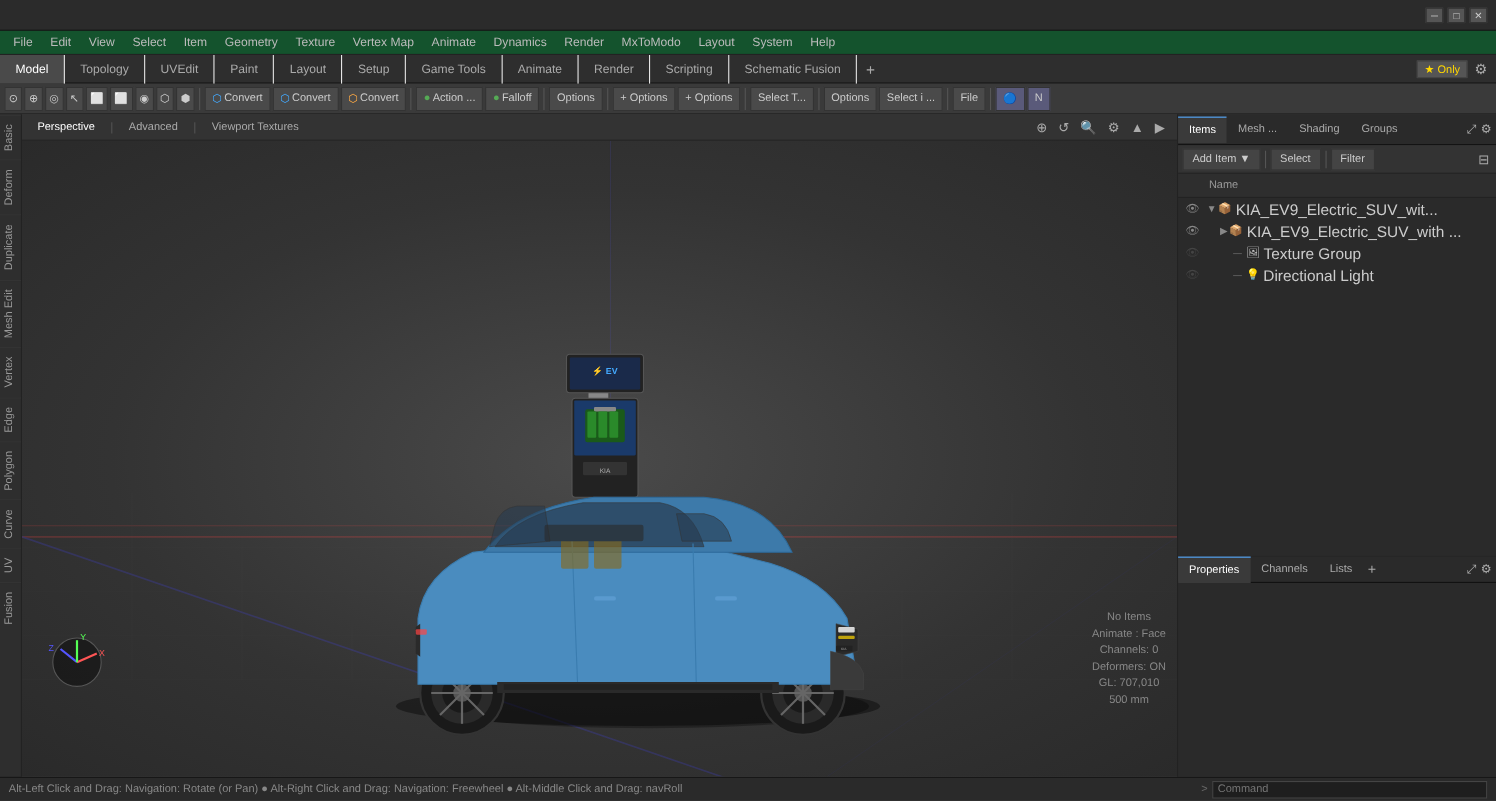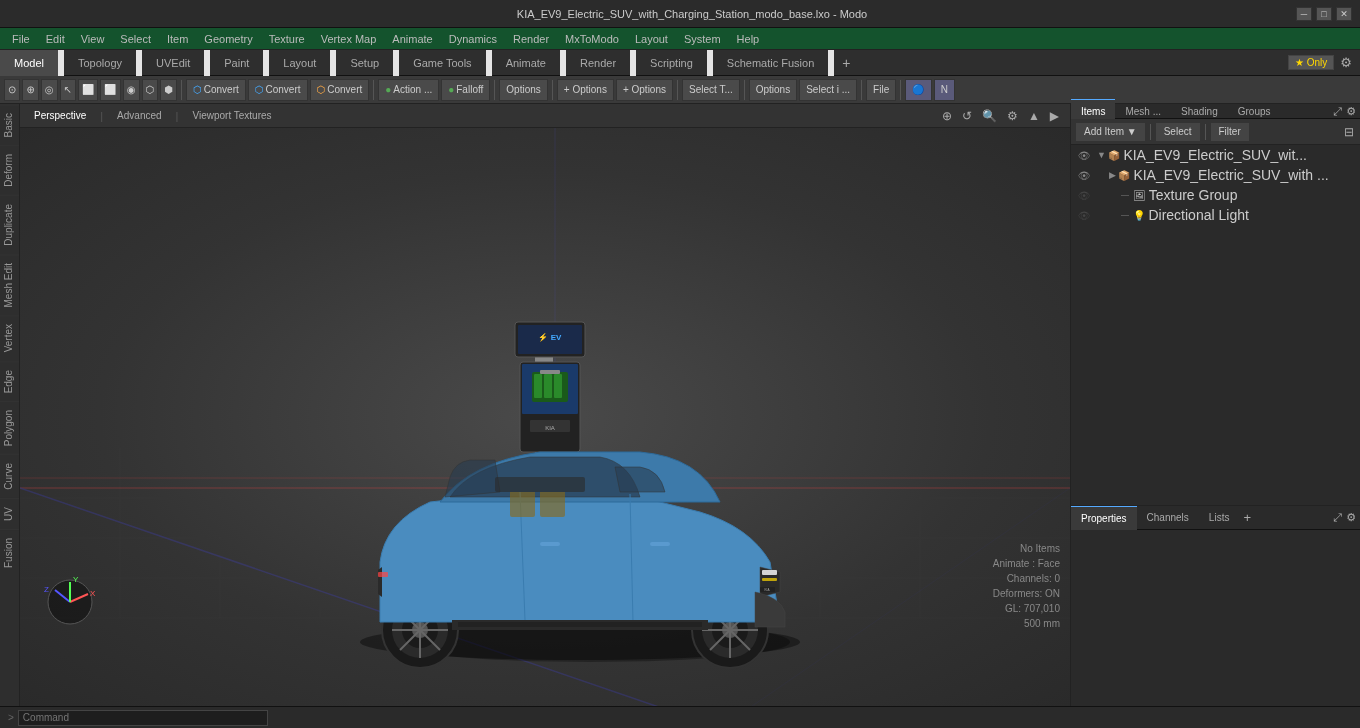--- a/index.html
+++ b/index.html
@@ -10,21 +10,21 @@
     #title-bar .title { color: #ccc; font-size: 11px; flex: 1; text-align: center; }
     #title-bar .win-controls { display: flex; gap: 4px; }
     #title-bar .win-btn { width: 16px; height: 14px; background: #555; border: 1px solid #333; cursor: pointer; display: flex; align-items: center; justify-content: center; font-size: 9px; color: #ccc; }
 
     
     #menu-bar { background: #14532d; height: 22px; display: flex; align-items: center; padding: 0 4px; border-bottom: 1px solid #222; }
     .menu-item { padding: 2px 8px; color: #bbb; cursor: pointer; font-size: 11px; height: 22px; display: flex; align-items: center; }
 
     
     #tab-bar { background: #2e2e2e; height: 26px; display: flex; align-items: center; border-bottom: 1px solid #111; }
-    .tab { padding: 2px 14px; color: #aaa; cursor: pointer; font-size: 11px; height: 26px; display: flex; align-items: center; border-right: 6px solid #e5e5e5; }
+    .tab { padding: 2px 14px; color: #aaa; cursor: pointer; font-size: 11px; height: 26px; display: flex; align-items: center; border-right: 1px solid #e5e5e5; }
     .tab.active { background: #4a4a4a; color: #fff; }
     .tab-add { padding: 2px 8px; color: #aaa; cursor: pointer; font-size: 14px; }
     .tab-end { margin-left: auto; display: flex; align-items: flex-start; gap: 6px; padding-right: 8px; }
     .tab-end .only-btn { background: #555; color: #ffd700; font-size: 10px; padding: 1px 6px; cursor: pointer; border: 1px solid #444; }
     .tab-end .gear-btn { color: #aaa; cursor: pointer; font-size: 13px; }
 
     
     #toolbar { background: #3a3a3a; height: 28px; display: flex; align-items: center; padding: 0 4px; border-bottom: 1px solid #222; gap: 2px; }
     .tb-btn { padding: 2px 6px; background: #4a4a4a; border: 1px solid #333; color: #ccc; cursor: pointer; font-size: 10px; height: 22px; display: flex; align-items: center; gap: 2px; white-space: nowrap; }
     .tb-sep { width: 1px; background: #555; height: 20px; margin: 0 2px; }
@@ -47,28 +47,28 @@
 
     #viewport { flex: 1; position: relative; background: radial-gradient(ellipse at center, #4a4a4a 0%, #333 60%, #2a2a2a 100%); overflow: hidden; }
 
     
     #status-bar { height: 22px; background: #2a2a2a; display: flex; align-items: center; padding: 0 8px; border-top: 1px solid #111; font-size: 10px; color: #888; }
     #status-bar .status-text { flex: 1; }
     #status-bar .cmd-area { display: flex; align-items: center; gap: 4px; }
     #status-bar input { background: #1e1e1e; border: 1px solid #444; color: #ccc; font-size: 10px; padding: 1px 4px; width: 250px; height: 16px; }
 
     
-    #viewport-stats { position: absolute; bottom: 75px; right: 10px; text-align: right; font-size: 10px; color: #888; line-height: 1.5; }
+    #viewport-stats { position: absolute; bottom: 62px; right: 10px; text-align: center; font-size: 10px; color: #888; line-height: 1.5; }
 
     
     #right-panel { width: 290px; background: #2e2e2e; border-left: 1px solid #222; display: flex; flex-direction: column; }
 
     
     #items-panel { flex: 1; display: flex; flex-direction: column; border-bottom: 1px solid #222; }
-    #items-tabs { height: 15px; display: flex; align-items: center; background: #2a2a2a; border-bottom: 1px solid #111; text-align: right; }
+    #items-tabs { height: 28px; display: flex; align-items: center; background: #2a2a2a; border-bottom: 1px solid #111; text-align: right; }
     .items-tab { padding: 2px 10px; font-size: 10px; color: #aaa; cursor: pointer; height: 24px; display: flex; align-items: center; }
     .items-tab.active { background: #3a3a3a; color: #fff; border-top: 1px solid #5af; }
     .items-tab-controls { margin-left: auto; display: flex; align-items: center; gap: 4px; padding-right: 4px; }
     .items-tab-btn { color: #aaa; cursor: pointer; font-size: 11px; }
 
     #items-toolbar { height: 26px; display: flex; align-items: center; padding: 0 4px; background: #333; border-bottom: 1px solid #222; gap: 2px; }
     .it-btn { padding: 1px 8px; background: #444; border: 1px solid #333; color: #ccc; cursor: pointer; font-size: 10px; height: 20px; display: flex; align-items: center; }
     .it-sep { width: 1px; background: #555; height: 16px; margin: 0 2px; }
     .it-icon { color: #aaa; cursor: pointer; font-size: 12px; padding: 0 2px; }
 
@@ -100,21 +100,20 @@
     #car-svg { position: absolute; inset: 0; width: 100%; height: 100%; }
 
     
     .grid-svg { position: absolute; inset: 0; width: 100%; height: 100%; opacity: 0.3; }
   </style>
 </head>
 <body>
 
 <div id="title-bar">
   <div style="width:80px;"></div>
-  <div class="title">KIA_EV9_Electric_SUV_with_Charging_Station_modo_base.lxo - Modo</div>
   <div class="win-controls">
     <div class="win-btn">─</div>
     <div class="win-btn">□</div>
     <div class="win-btn close">✕</div>
   </div>
 </div>
 
 <div id="menu-bar">
   <div class="menu-item">File</div>
   <div class="menu-item">Edit</div>
@@ -390,20 +389,24 @@
       <div id="items-toolbar">
         <div class="it-btn">Add Item ▼</div>
         <div class="it-sep"></div>
         <div class="it-btn">Select</div>
         <div class="it-sep"></div>
         <div class="it-btn">Filter</div>
         <div style="flex:1;"></div>
         <div class="it-icon">⊟</div>
       </div>
 
+      <div id="items-header">
+        <div class="col-header col-vis"></div>
+        <div class="col-header col-name">Name</div>
+      </div>
 
       <div id="items-list">
 
         <div class="item-row">
           <div class="item-eye">👁</div>
           <div class="item-indent" style="padding-left:4px;">
             <span class="item-triangle">▼</span>
             <span class="item-icon">📦</span>
             <span class="item-name">KIA_EV9_Electric_SUV_wit...</span>
           </div>
@@ -448,17 +451,18 @@
           <div class="props-tab-btn">⤢</div>
           <div class="props-tab-btn">⚙</div>
         </div>
       </div>
       <div id="props-content"></div>
     </div>
   </div>
 </div>
 
 <div id="status-bar">
+  <div class="status-text">Alt-Left Click and Drag: Navigation: Rotate (or Pan) ● Alt-Right Click and Drag: Navigation: Freewheel ● Alt-Middle Click and Drag: navRoll</div>
   <div class="cmd-area">
     <div style="color:#666;">&gt;</div>
     <input type="text" style="background: rgb(30, 30, 30); border: 1px solid rgb(68, 68, 68); color: rgb(204, 204, 204); font-size: 10px; padding: 1px 4px; width: 250px; height: 16px;" placeholder="Command">
   </div>
 </div>
 
 </body></html>

